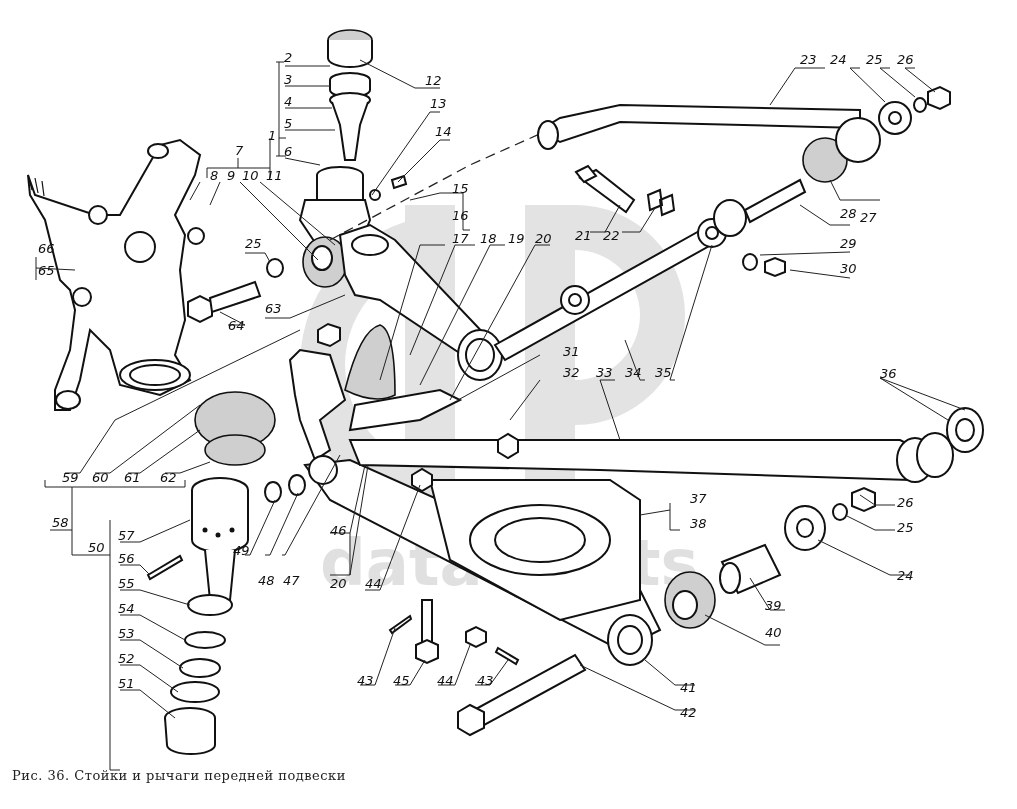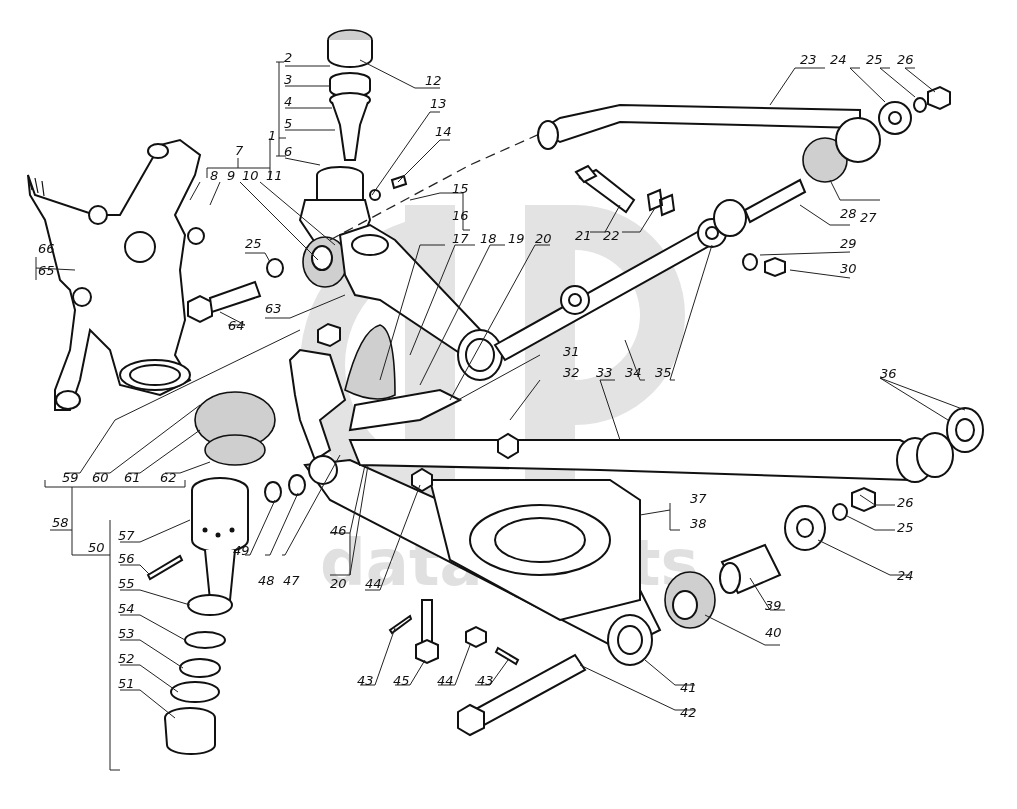--- a/index.html
+++ b/index.html
@@ -302,13 +302,14 @@
     <text class="lbl" x="118" y="663">52</text>
     <text class="lbl" x="118" y="688">51</text>
     <text class="lbl" x="245" y="248">25</text>
     <text class="lbl" x="265" y="313">63</text>
     <text class="lbl" x="228" y="330">64</text>
     <text class="lbl" x="38" y="275">65</text>
     <text class="lbl" x="38" y="253">66</text>
   </g>
 </svg>
 
+<div id="caption">Рис. 36. Стойки и рычаги передней подвески</div>
 </div>
 
 </body></html>

